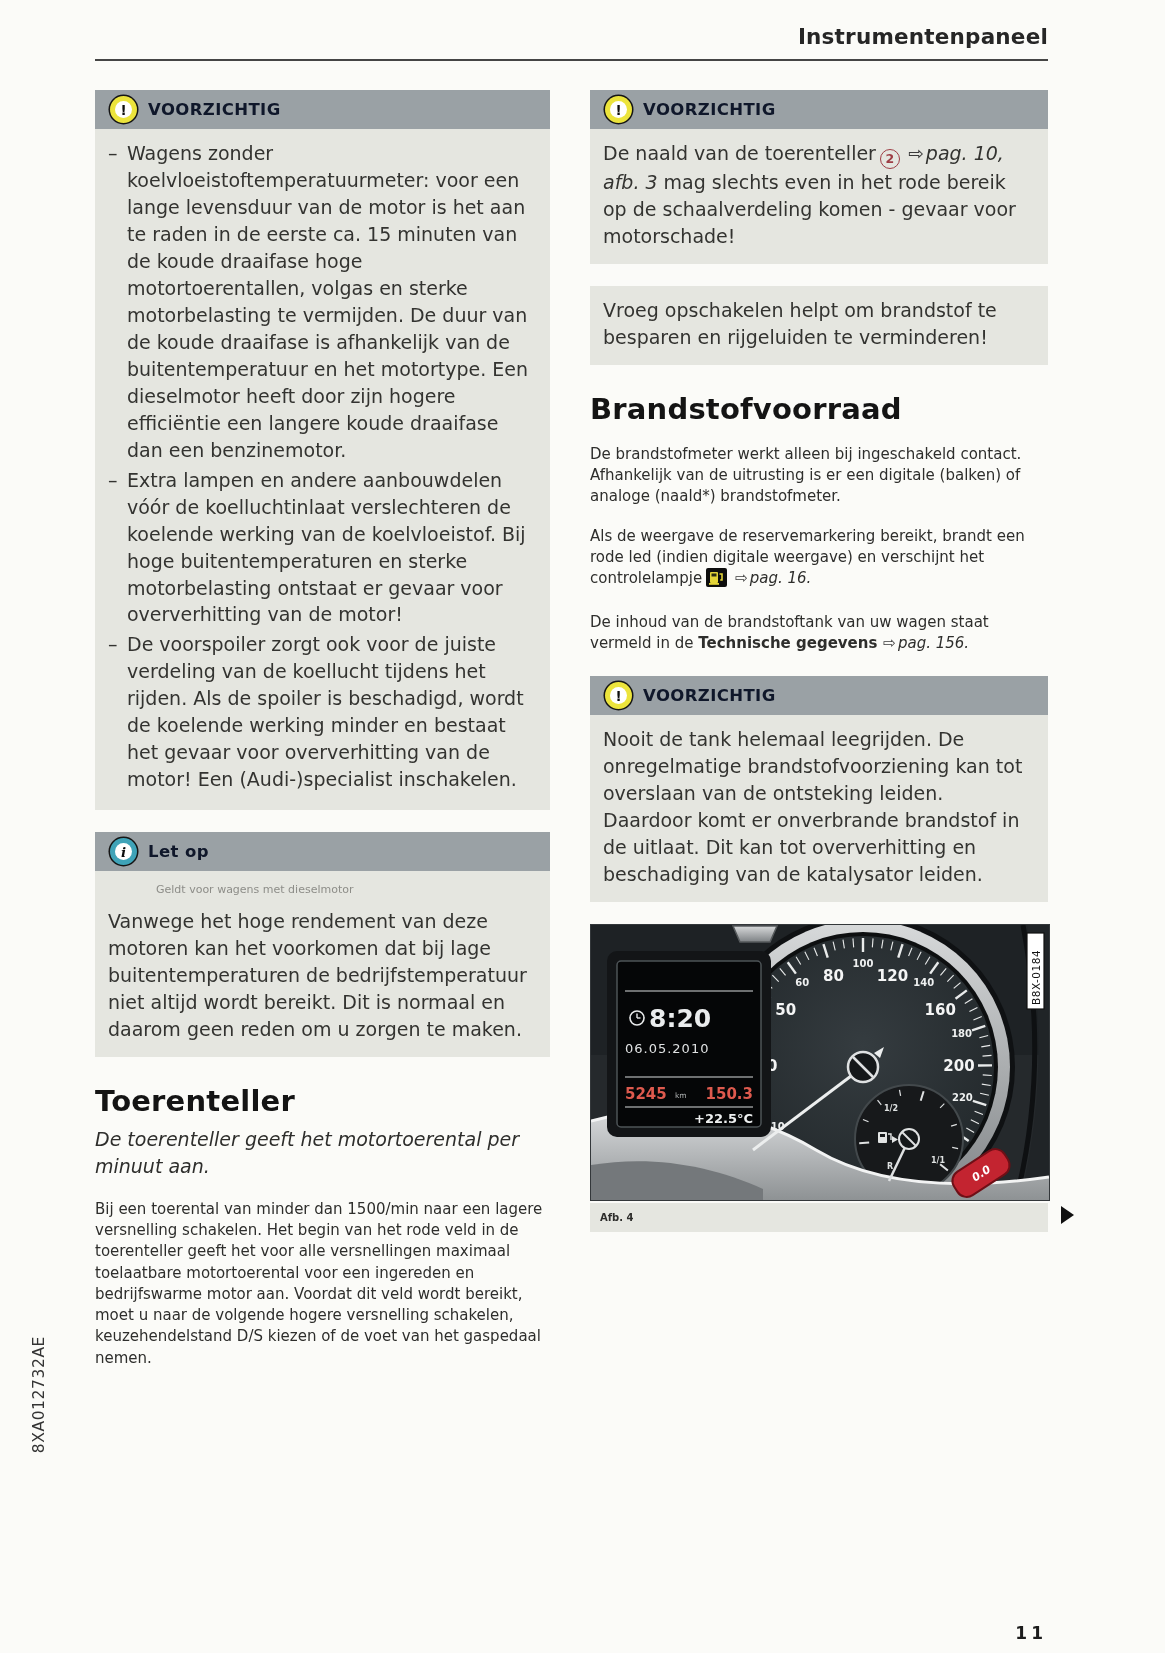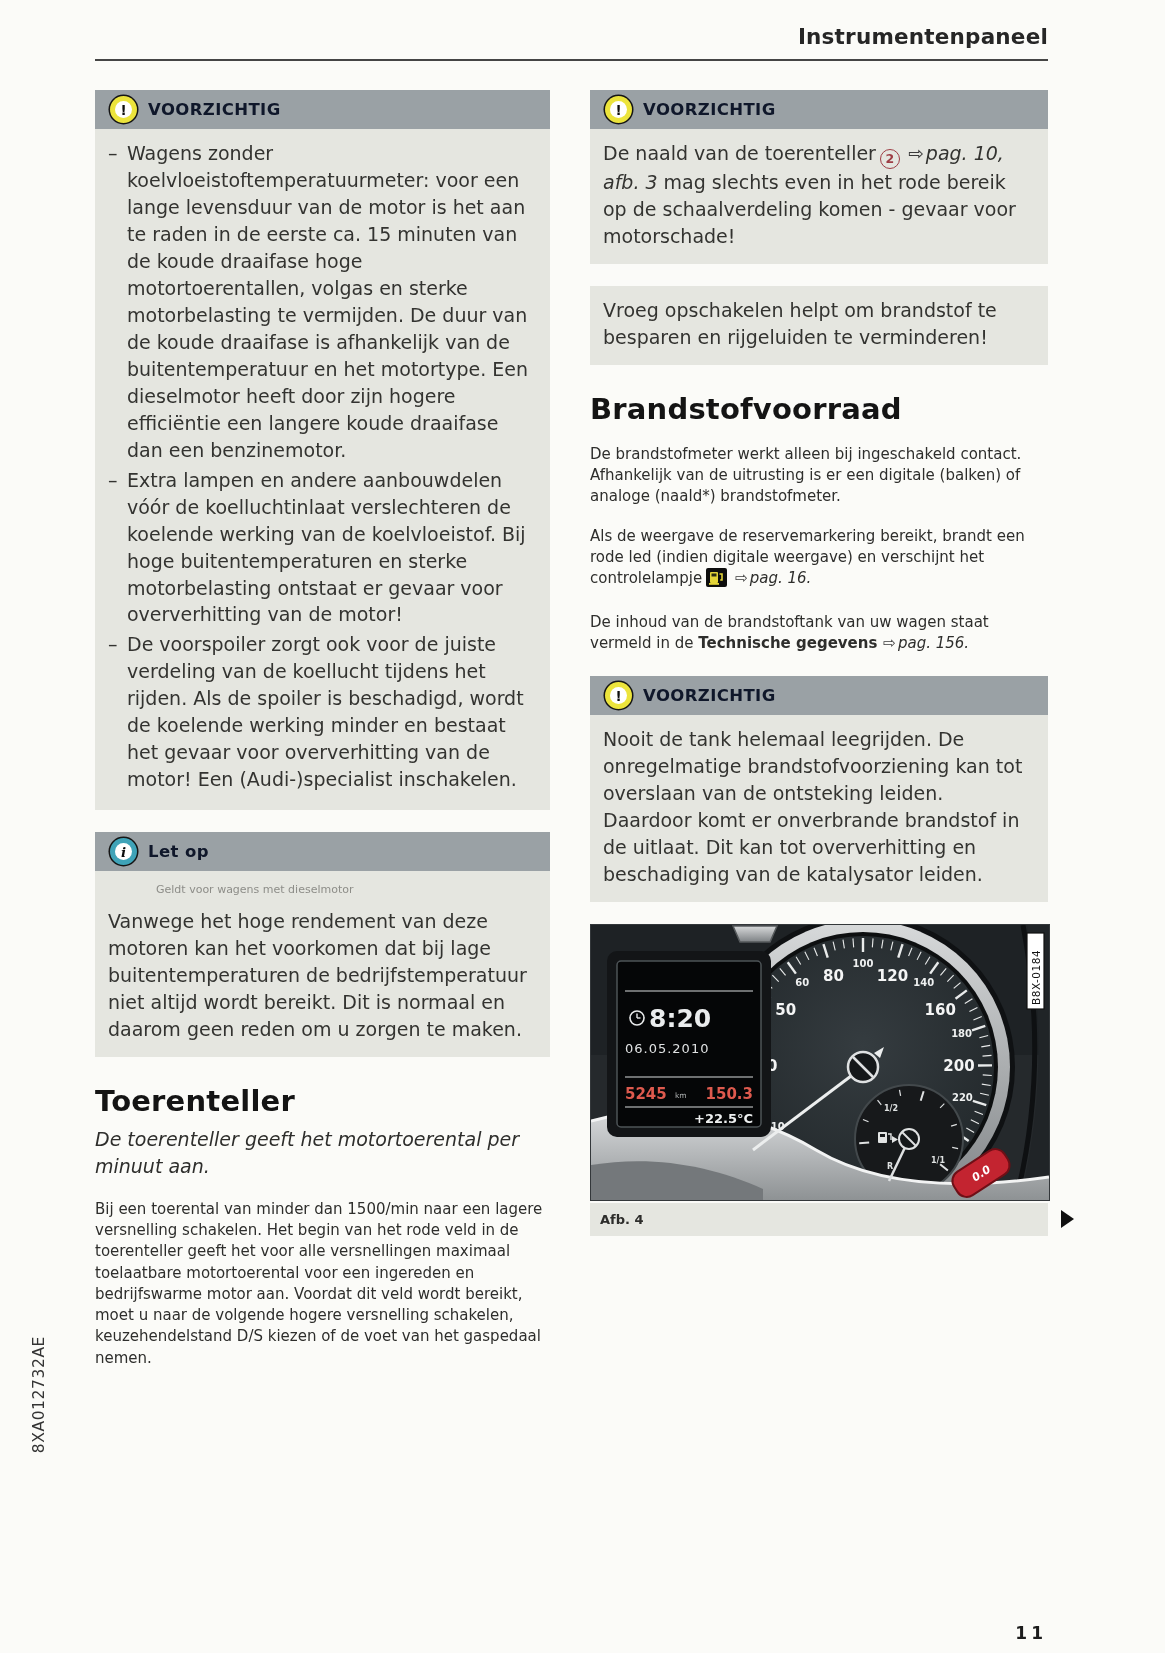--- a/index.html
+++ b/index.html
@@ -37,21 +37,21 @@
   .it { font-style:italic; }
   .bold { font-weight:bold; }
   .arrow { margin:0 2px 0 6px; color:#3a3a3a; }
   .refnum { display:inline-flex; width:18px; height:18px; border:1.7px solid #9e3e45; border-radius:50%;
             color:#9e3e45; font-size:12.5px; font-weight:bold; align-items:center; justify-content:center;
             vertical-align:-3px; margin:0 2px 0 4px; }
   .fuel-ic { display:inline-block; vertical-align:-4px; margin:0 2px 0 4px; }
 
   .figure { margin-top:18px; width:458px; position:relative; }
   .figure .shot { display:block; border:1px solid #33373a; }
-  .caption { background:#e5e6e0; display:flex; align-items:center; gap:12px; padding:9px 10px; font-size:13px; margin-top:2px; color:#2d2d2b; }
+  .caption { background:#e5e6e0; display:flex; align-items:center; gap:12px; padding:9px 10px; font-size:10px; margin-top:2px; color:#2d2d2b; }
   .caption-label { font-weight:bold; }
   .next-arrow { position:absolute; right:-26px; bottom:8px; width:0; height:0;
                 border-left:13px solid #101010; border-top:9px solid transparent; border-bottom:9px solid transparent; }
 
   .pageno { position:absolute; right:118px; top:1623px; font-weight:bold; font-size:17px; letter-spacing:4px; color:#1c1c1c; }
   .side-code { position:absolute; left:30px; top:1335px; width:20px; height:245px; }
   .side-code span { display:inline-block; white-space:nowrap; transform:rotate(-90deg) translateX(-100%);
                     transform-origin:top left; font-size:15.5px; letter-spacing:.6px; color:#343434; }
 
   

